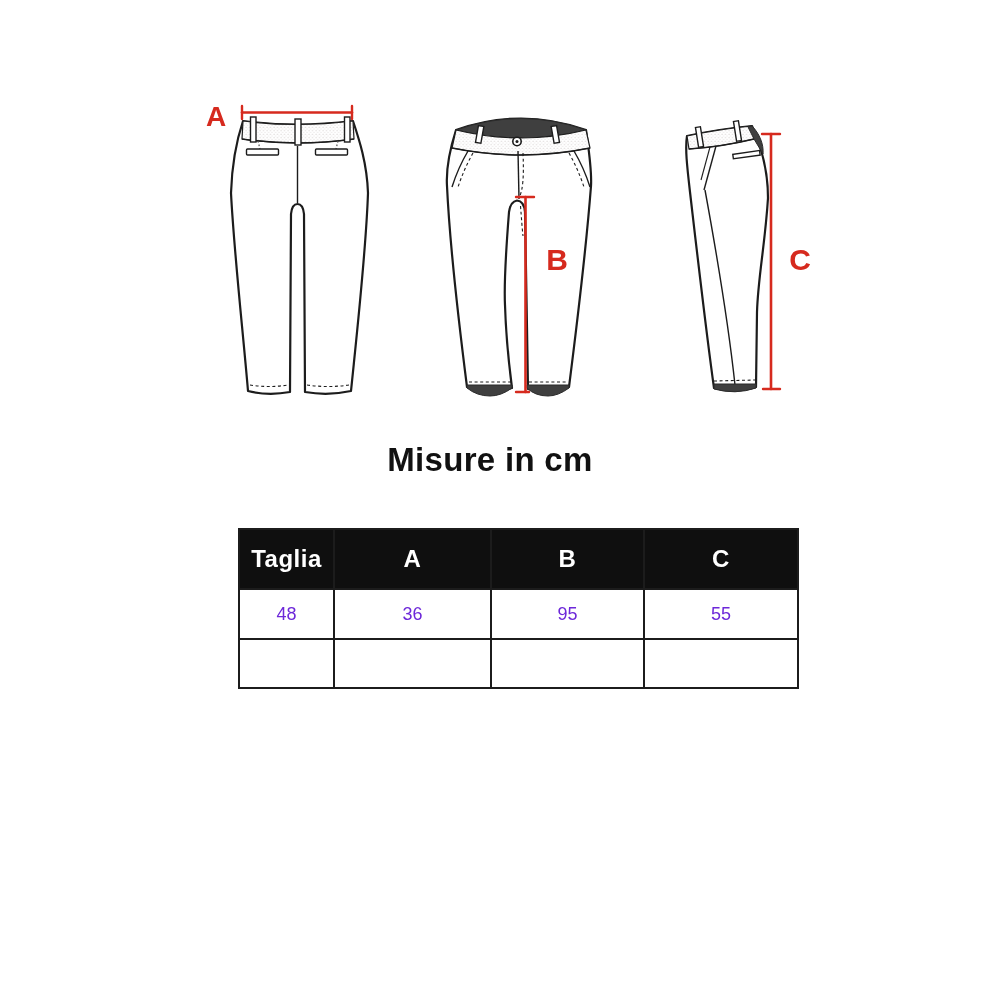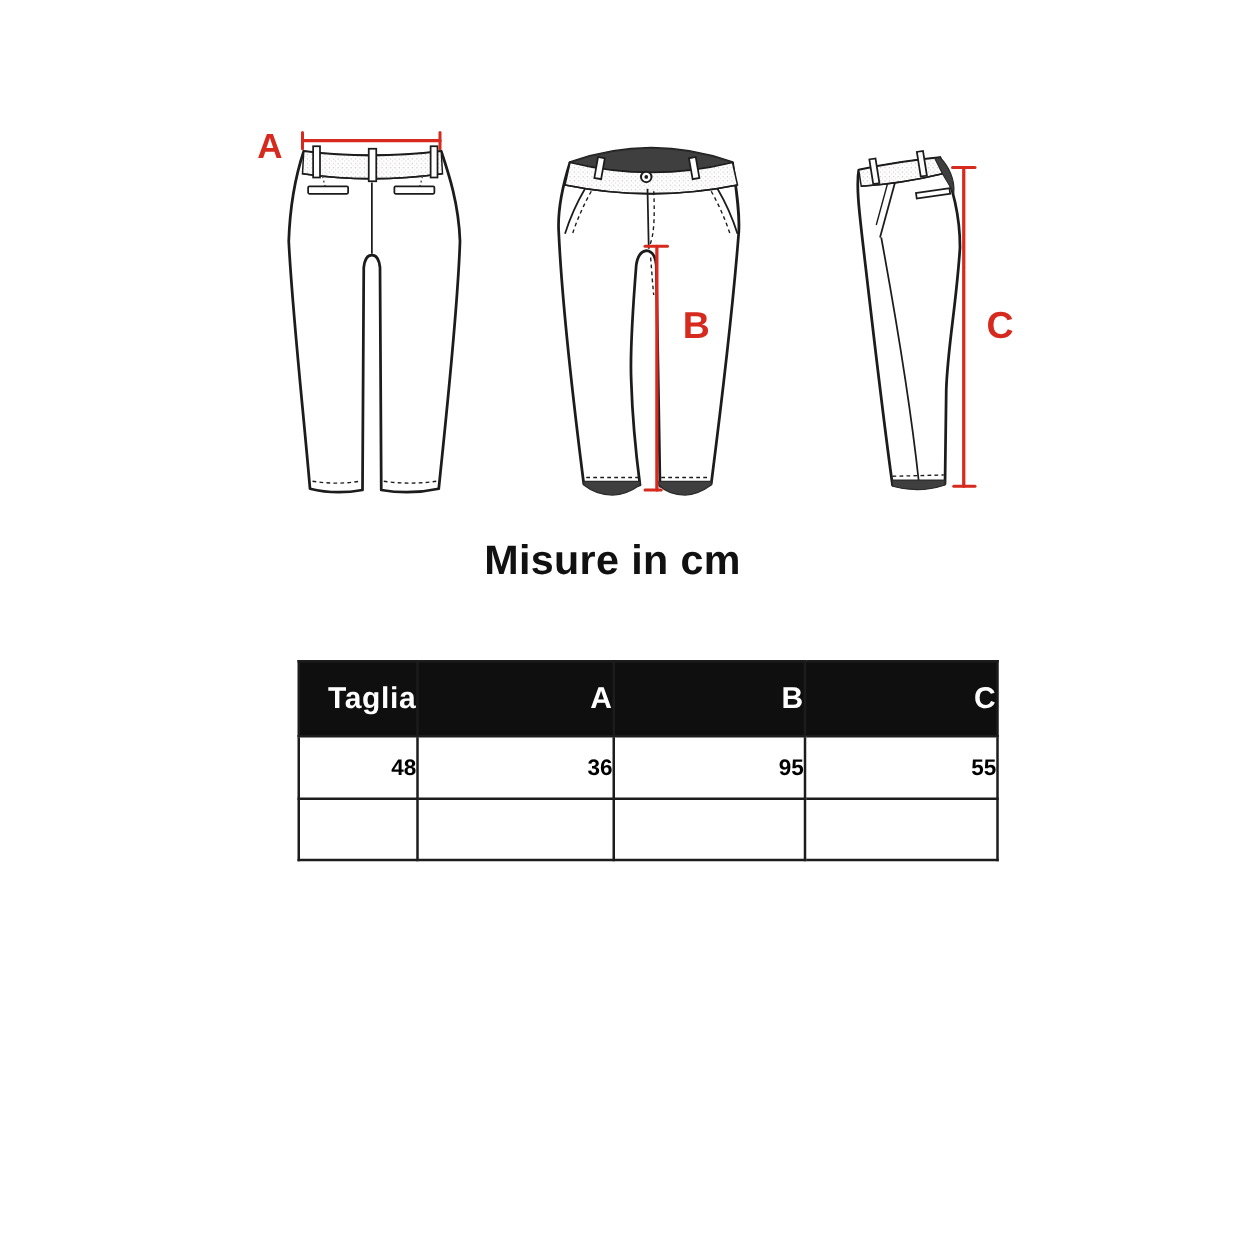--- a/index.html
+++ b/index.html
@@ -2,36 +2,36 @@
 <html><head>
 <meta charset="utf-8">
 <style>
   html,body { margin:0; padding:0; }
   body {
     width:1000px; height:1000px; background:#ffffff; position:relative;
     font-family:"Liberation Sans", sans-serif; overflow:hidden;
   }
   #diagram { position:absolute; left:0; top:0; }
   .page-title {
-    position:absolute; top:429px; left:0; width:980px; text-align:center;
+    position:absolute; top:441px; left:0; width:980px; text-align:center;
     font-size:33px; font-weight:bold; color:#111111; letter-spacing:0.3px;
   }
   table.size-table {
     position:absolute; left:238px; top:528px;
     border-collapse:collapse; table-layout:fixed;
   }
   table.size-table th, table.size-table td {
-    border:2px solid #1c1c1c; text-align:right; vertical-align:middle; padding:0;
+    border:2px solid #1c1c1c; text-align:center; vertical-align:middle; padding:0;
   }
   table.size-table th {
     background:#0f0f0f; color:#ffffff; font-size:24px; font-weight:bold;
     height:58px; letter-spacing:0.5px;
   }
   table.size-table td {
-    font-size:18px; font-weight:bold; color:#000000; height:48px; background:#ffffff;
+    font-size:18px; font-weight:normal; color:#6d28d9; height:48px; background:#ffffff;
   }
   table.size-table tr.empty-row td { height:47px; }
   .outline { fill:#ffffff; stroke:#1c1c1c; stroke-width:2.2; stroke-linejoin:round; }
   .detail  { fill:none; stroke:#1c1c1c; stroke-width:1.4; }
   .thin    { fill:none; stroke:#1c1c1c; stroke-width:1.1; }
   .dashed  { fill:none; stroke:#1c1c1c; stroke-width:1.1; stroke-dasharray:3 2.6; }
   .dotted  { fill:none; stroke:#555; stroke-width:1.2; stroke-dasharray:1.6 2; }
   .darkfill{ fill:#3f3f3f; stroke:#2b2b2b; stroke-width:1; }
   .loop    { fill:#ffffff; stroke:#1c1c1c; stroke-width:1.4; }
   .band    { stroke:#1c1c1c; stroke-width:1.2; }

